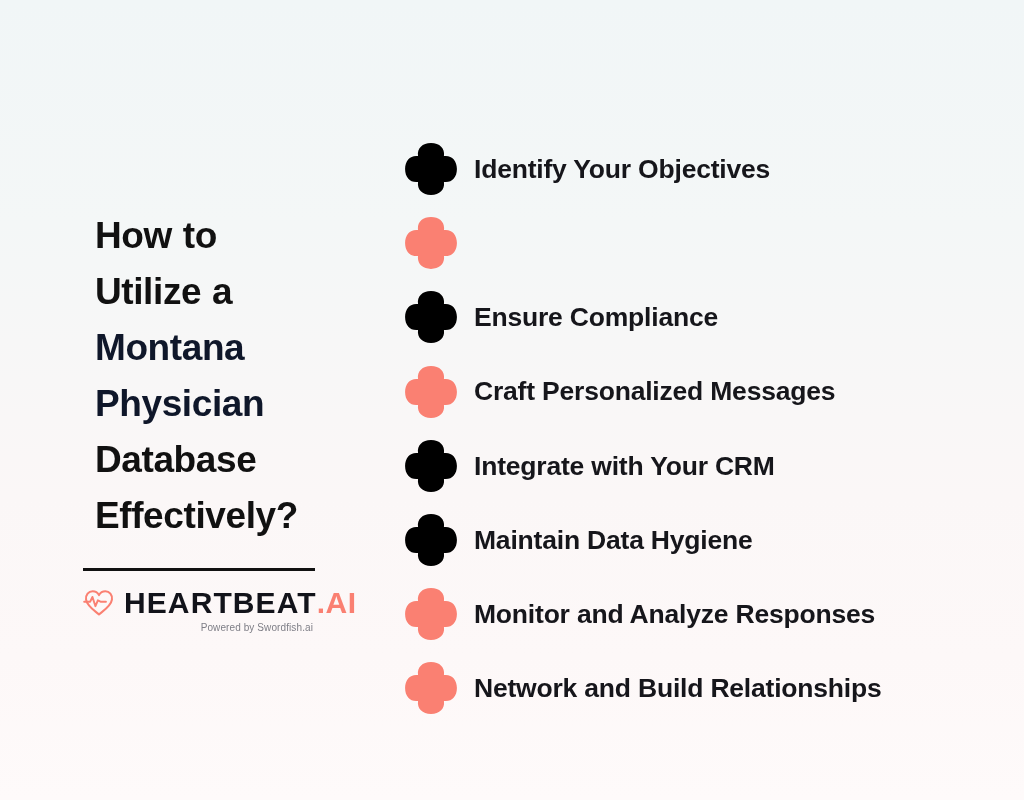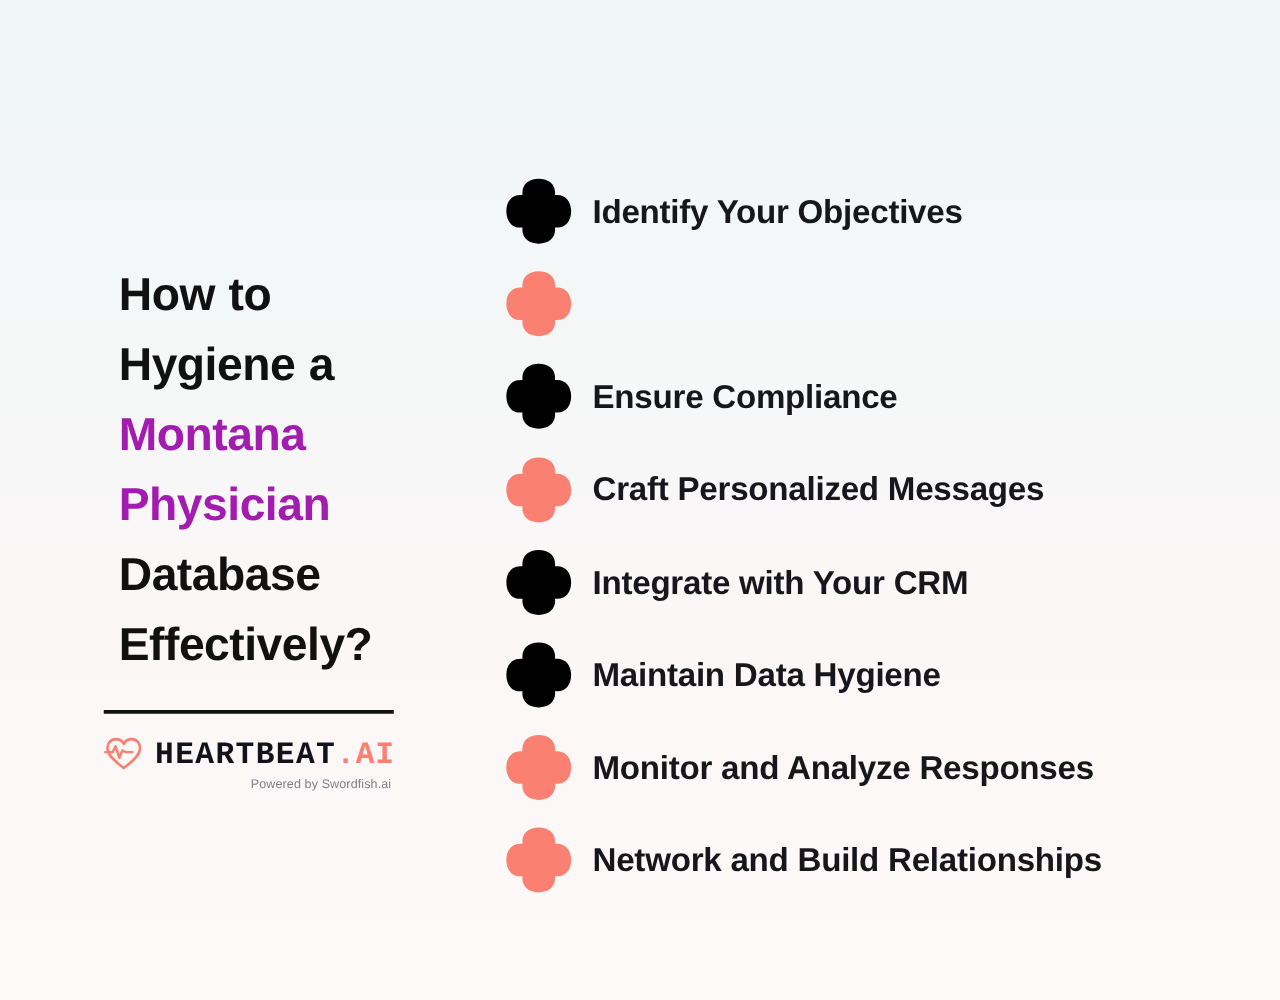--- a/index.html
+++ b/index.html
@@ -35,21 +35,21 @@
     margin: 12px;
     font-family: "Liberation Sans", sans-serif;
     font-size: 37px;
     line-height: 56px;
     font-weight: bold;
     letter-spacing: -0.4px;
     color: #111111;
     word-spacing: 1px;
   }
   .headline .accent {
-    color: #a21caf;
+    color: #0f172a;
   }
 
   .divider {
     margin-top: 24px;
     width: 232px;
     height: 3px;
     background: #111111;
   }
 
   
@@ -62,22 +62,22 @@
     align-items: center;
     gap: 9px;
   }
   .heart-icon {
     width: 32px;
     height: 30px;
     flex: 0 0 auto;
     display: block;
   }
   .logo-word {
-    font-family: Liberation Mono, monospace;
-    font-size: 25px;
+    font-family: Liberation Sans, sans-serif;
+    font-size: 30px;
     font-weight: bold;
     letter-spacing: 1.1px;
     color: #12131a;
     line-height: 1;
     white-space: nowrap;
   }
   .logo-word .dotai {
     color: #fa8072;
     letter-spacing: 0.6px;
   }
@@ -125,21 +125,21 @@
 </style>
 </head>
 <body>
 
 <div class="canvas">
 
   <div class="left-panel">
 
     <h1 class="headline">
       <span>How to</span><br>
-      <span>Hygiene a</span><br>
+      <span>Utilize a</span><br>
       <span class="accent">Montana</span><br>
       <span class="accent">Physician</span><br>
       <span>Database</span><br>
       <span>Effectively?</span>
     </h1>
 
     <div class="divider"></div>
 
     <div class="logo-block">
       <div class="logo-row">

